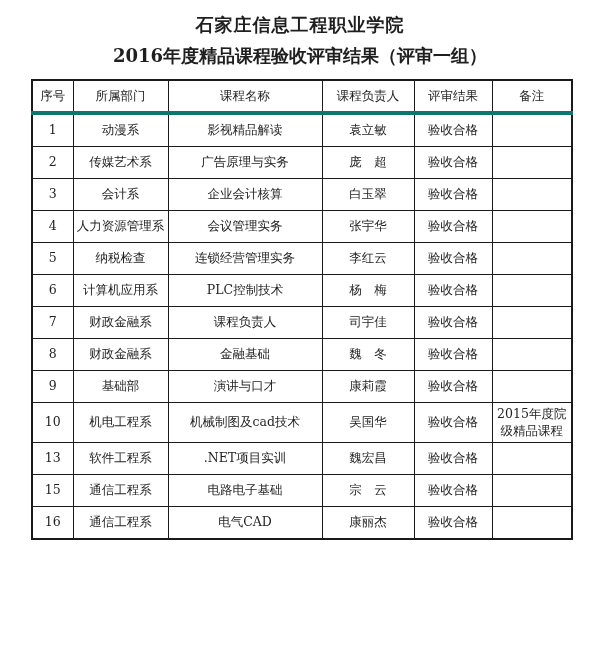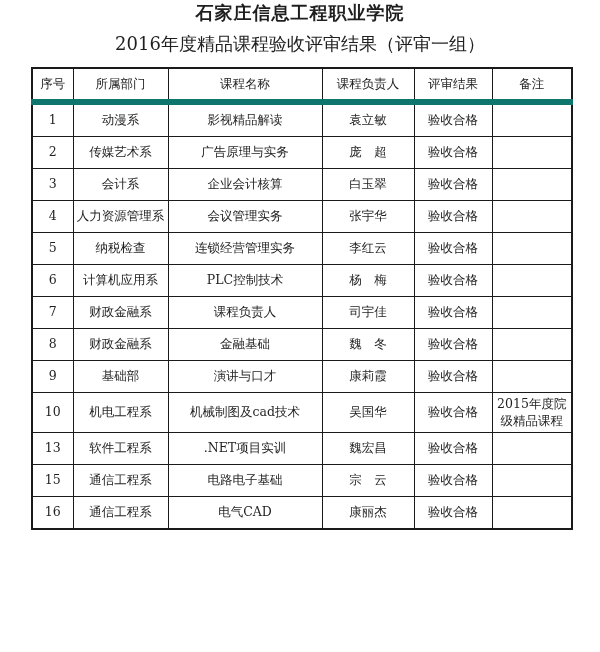--- a/index.html
+++ b/index.html
@@ -8,33 +8,33 @@
     background: #ffffff;
   }
   body {
     width: 600px;
     height: 652px;
     overflow: hidden;
     font-family: "DejaVu Serif", "Liberation Serif", serif;
     color: #1f1f1f;
   }
   .doc-title {
-    margin: 2px 0 0 0;
+    margin: 14px 0 0 0;
     text-align: center;
     font-size: 18px;
     line-height: 22px;
     font-weight: bold;
     letter-spacing: 1px;
   }
   .doc-subtitle {
     margin: 9px 0 8px 0;
     text-align: center;
     font-size: 18px;
     line-height: 22px;
-    font-weight: normal;
+    font-weight: bold;
   }
   table.results {
     border-collapse: collapse;
     table-layout: fixed;
     width: 540px;
     margin: 12px 0 0 31px;
     border: 2px solid #1a1a1a;
   }
   table.results th,
   table.results td {
@@ -43,21 +43,21 @@
     vertical-align: middle;
     font-size: 12.5px;
     font-weight: normal;
     height: 31px;
     padding: 0 2px;
     line-height: 1.35;
     overflow: hidden;
     word-break: break-all;
   }
   table.results thead th {
-    border-bottom: 6px solid #0f766e;
+    border-bottom: 4px solid #0f766e;
     height: 30px;
   }
   
   table.results tbody tr:nth-child(10) td {
     height: 39px;
   }
   col.c-no     { width: 41px; }
   col.c-dept   { width: 95px; }
   col.c-course { width: 154px; }
   col.c-leader { width: 92px; }

